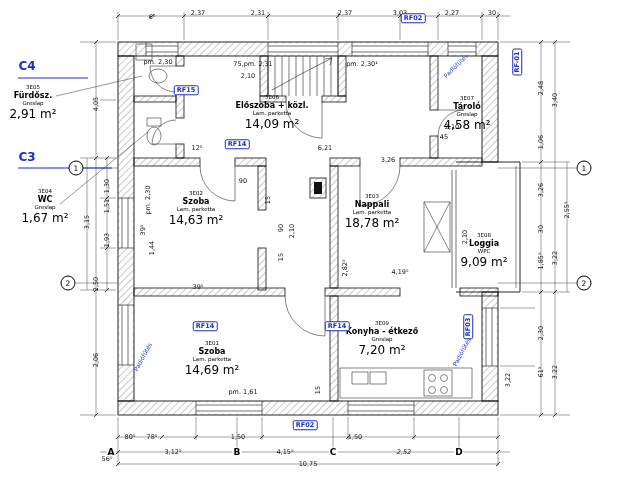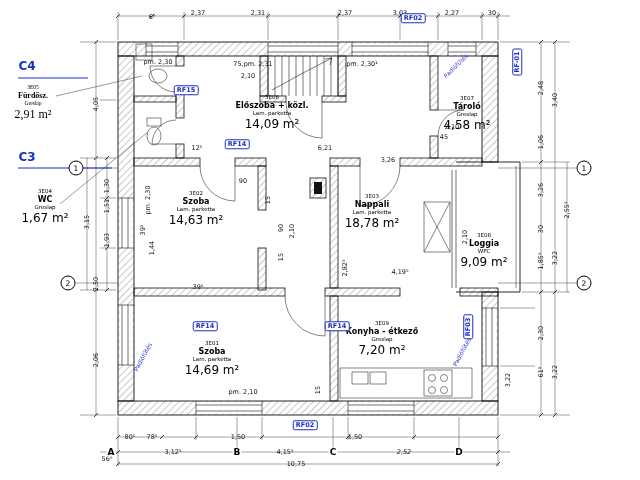--- a/index.html
+++ b/index.html
@@ -154,21 +154,21 @@
 
     <g stroke="#1b2fbe" stroke-width="1" fill="none">
       <path d="M18,78 H88 M18,168 H112"></path>
     </g>
     <g stroke="#333" stroke-width="0.5" fill="none">
       <path d="M56,96 L142,76 M60,204 L148,132"></path>
     </g>
   </svg>
 
   <div id="rooms-layer">
-      <div class="room" style="left: 33px; top: 84px; font-family: Liberation Serif, serif;">
+      <div class="room" style="left: 33px; top: 84px;">
         <div class="room-code">3E05</div>
         <div class="room-name">Fürdősz.</div>
         <div class="room-floor">Greslap</div>
         <div class="room-area">2,91 m²</div>
       </div>
       <div class="room" style="left: 45px; top: 188px;">
         <div class="room-code">3E04</div>
         <div class="room-name">WC</div>
         <div class="room-floor">Greslap</div>
         <div class="room-area">1,67 m²</div>
@@ -238,21 +238,21 @@
       <div class="lbl dim" style="left: 292px; top: 231px; transform: translate(-50%, -50%) rotate(-90deg);">2,10</div>
       <div class="lbl dim" style="left: 268px; top: 200px; transform: translate(-50%, -50%) rotate(-90deg);">15</div>
       <div class="lbl dim" style="left: 281px; top: 257px; transform: translate(-50%, -50%) rotate(-90deg);">15</div>
       <div class="lbl dim" style="left: 148px; top: 200px; transform: translate(-50%, -50%) rotate(-90deg);">pm. 2,30</div>
       <div class="lbl dim" style="left: 143px; top: 230px; transform: translate(-50%, -50%) rotate(-90deg);">39⁵</div>
       <div class="lbl dim" style="left: 152px; top: 248px; transform: translate(-50%, -50%) rotate(-90deg);">1,44</div>
       <div class="lbl dim" style="left: 198px; top: 287px;">39⁵</div>
       <div class="lbl dim" style="left: 345px; top: 268px; transform: translate(-50%, -50%) rotate(-90deg);">2,82⁵</div>
       <div class="lbl dim" style="left: 400px; top: 272px;">4,19⁵</div>
       <div class="lbl dim" style="left: 465px; top: 237px; transform: translate(-50%, -50%) rotate(-90deg);">2,10</div>
-      <div class="lbl dim" style="left: 243px; top: 392px;">pm. 2,10</div>
+      <div class="lbl dim" style="left: 243px; top: 392px;">pm. 1,61</div>
       <div class="lbl dim" style="left: 318px; top: 390px; transform: translate(-50%, -50%) rotate(-90deg);">15</div>
       <div class="lbl dim" style="left: 508px; top: 380px; transform: translate(-50%, -50%) rotate(-90deg);">3,22</div>
       <div class="lbl dim" style="left: 96px; top: 104px; transform: translate(-50%, -50%) rotate(-90deg);">4,05</div>
       <div class="lbl dim" style="left: 107px; top: 186px; transform: translate(-50%, -50%) rotate(-90deg);">1,30</div>
       <div class="lbl dim" style="left: 107px; top: 206px; transform: translate(-50%, -50%) rotate(-90deg);">1,51</div>
       <div class="lbl dim" style="left: 87px; top: 222px; transform: translate(-50%, -50%) rotate(-90deg);">3,15</div>
       <div class="lbl dim" style="left: 107px; top: 240px; transform: translate(-50%, -50%) rotate(-90deg);">1,93</div>
       <div class="lbl dim" style="left: 96px; top: 284px; transform: translate(-50%, -50%) rotate(-90deg);">2,50</div>
       <div class="lbl dim" style="left: 96px; top: 360px; transform: translate(-50%, -50%) rotate(-90deg);">2,06</div>
       <div class="lbl dim" style="left: 541px; top: 88px; transform: translate(-50%, -50%) rotate(-90deg);">2,48</div>
@@ -267,21 +267,21 @@
       <div class="lbl dim" style="left: 541px; top: 372px; transform: translate(-50%, -50%) rotate(-90deg);">61⁵</div>
       <div class="lbl dim" style="left: 555px; top: 372px; transform: translate(-50%, -50%) rotate(-90deg);">3,22</div>
       <div class="lbl dim" style="left: 130px; top: 437px;">80⁵</div>
       <div class="lbl dim" style="left: 152px; top: 437px;">78⁵</div>
       <div class="lbl dim" style="left: 238px; top: 437px;">1,50</div>
       <div class="lbl dim" style="left: 355px; top: 437px;">1,50</div>
       <div class="lbl dim" style="left: 107px; top: 459px;">56⁰</div>
       <div class="lbl dim" style="left: 173px; top: 452px;">3,12⁵</div>
       <div class="lbl dim" style="left: 285px; top: 452px;">4,15⁵</div>
       <div class="lbl dim" style="left: 404px; top: 452px; font-style: italic;">2,52</div>
-      <div class="lbl dim" style="left: 296px; top: 464px;">10,75</div>
+      <div class="lbl dim" style="left: 308px; top: 464px;">10,75</div>
       <div class="lbl chip" style="left: 413px; top: 18px;">RF02</div>
       <div class="lbl chip" style="left: 517px; top: 62px; transform: translate(-50%, -50%) rotate(-90deg);">RF-01</div>
       <div class="lbl chip" style="left: 186px; top: 90px;">RF15</div>
       <div class="lbl chip" style="left: 237px; top: 144px;">RF14</div>
       <div class="lbl chip" style="left: 205px; top: 326px;">RF14</div>
       <div class="lbl chip" style="left: 337px; top: 326px;">RF14</div>
       <div class="lbl chip" style="left: 468px; top: 327px; transform: translate(-50%, -50%) rotate(-90deg);">RF03</div>
       <div class="lbl chip" style="left: 305px; top: 425px;">RF02</div>
       <div class="lbl pad" style="left: 143px; top: 357px; transform: translate(-50%, -50%) rotate(-62deg);">Padlófűtés</div>
       <div class="lbl pad" style="left: 456px; top: 66px; transform: translate(-50%, -50%) rotate(-45deg);">Padlófűtés</div>

